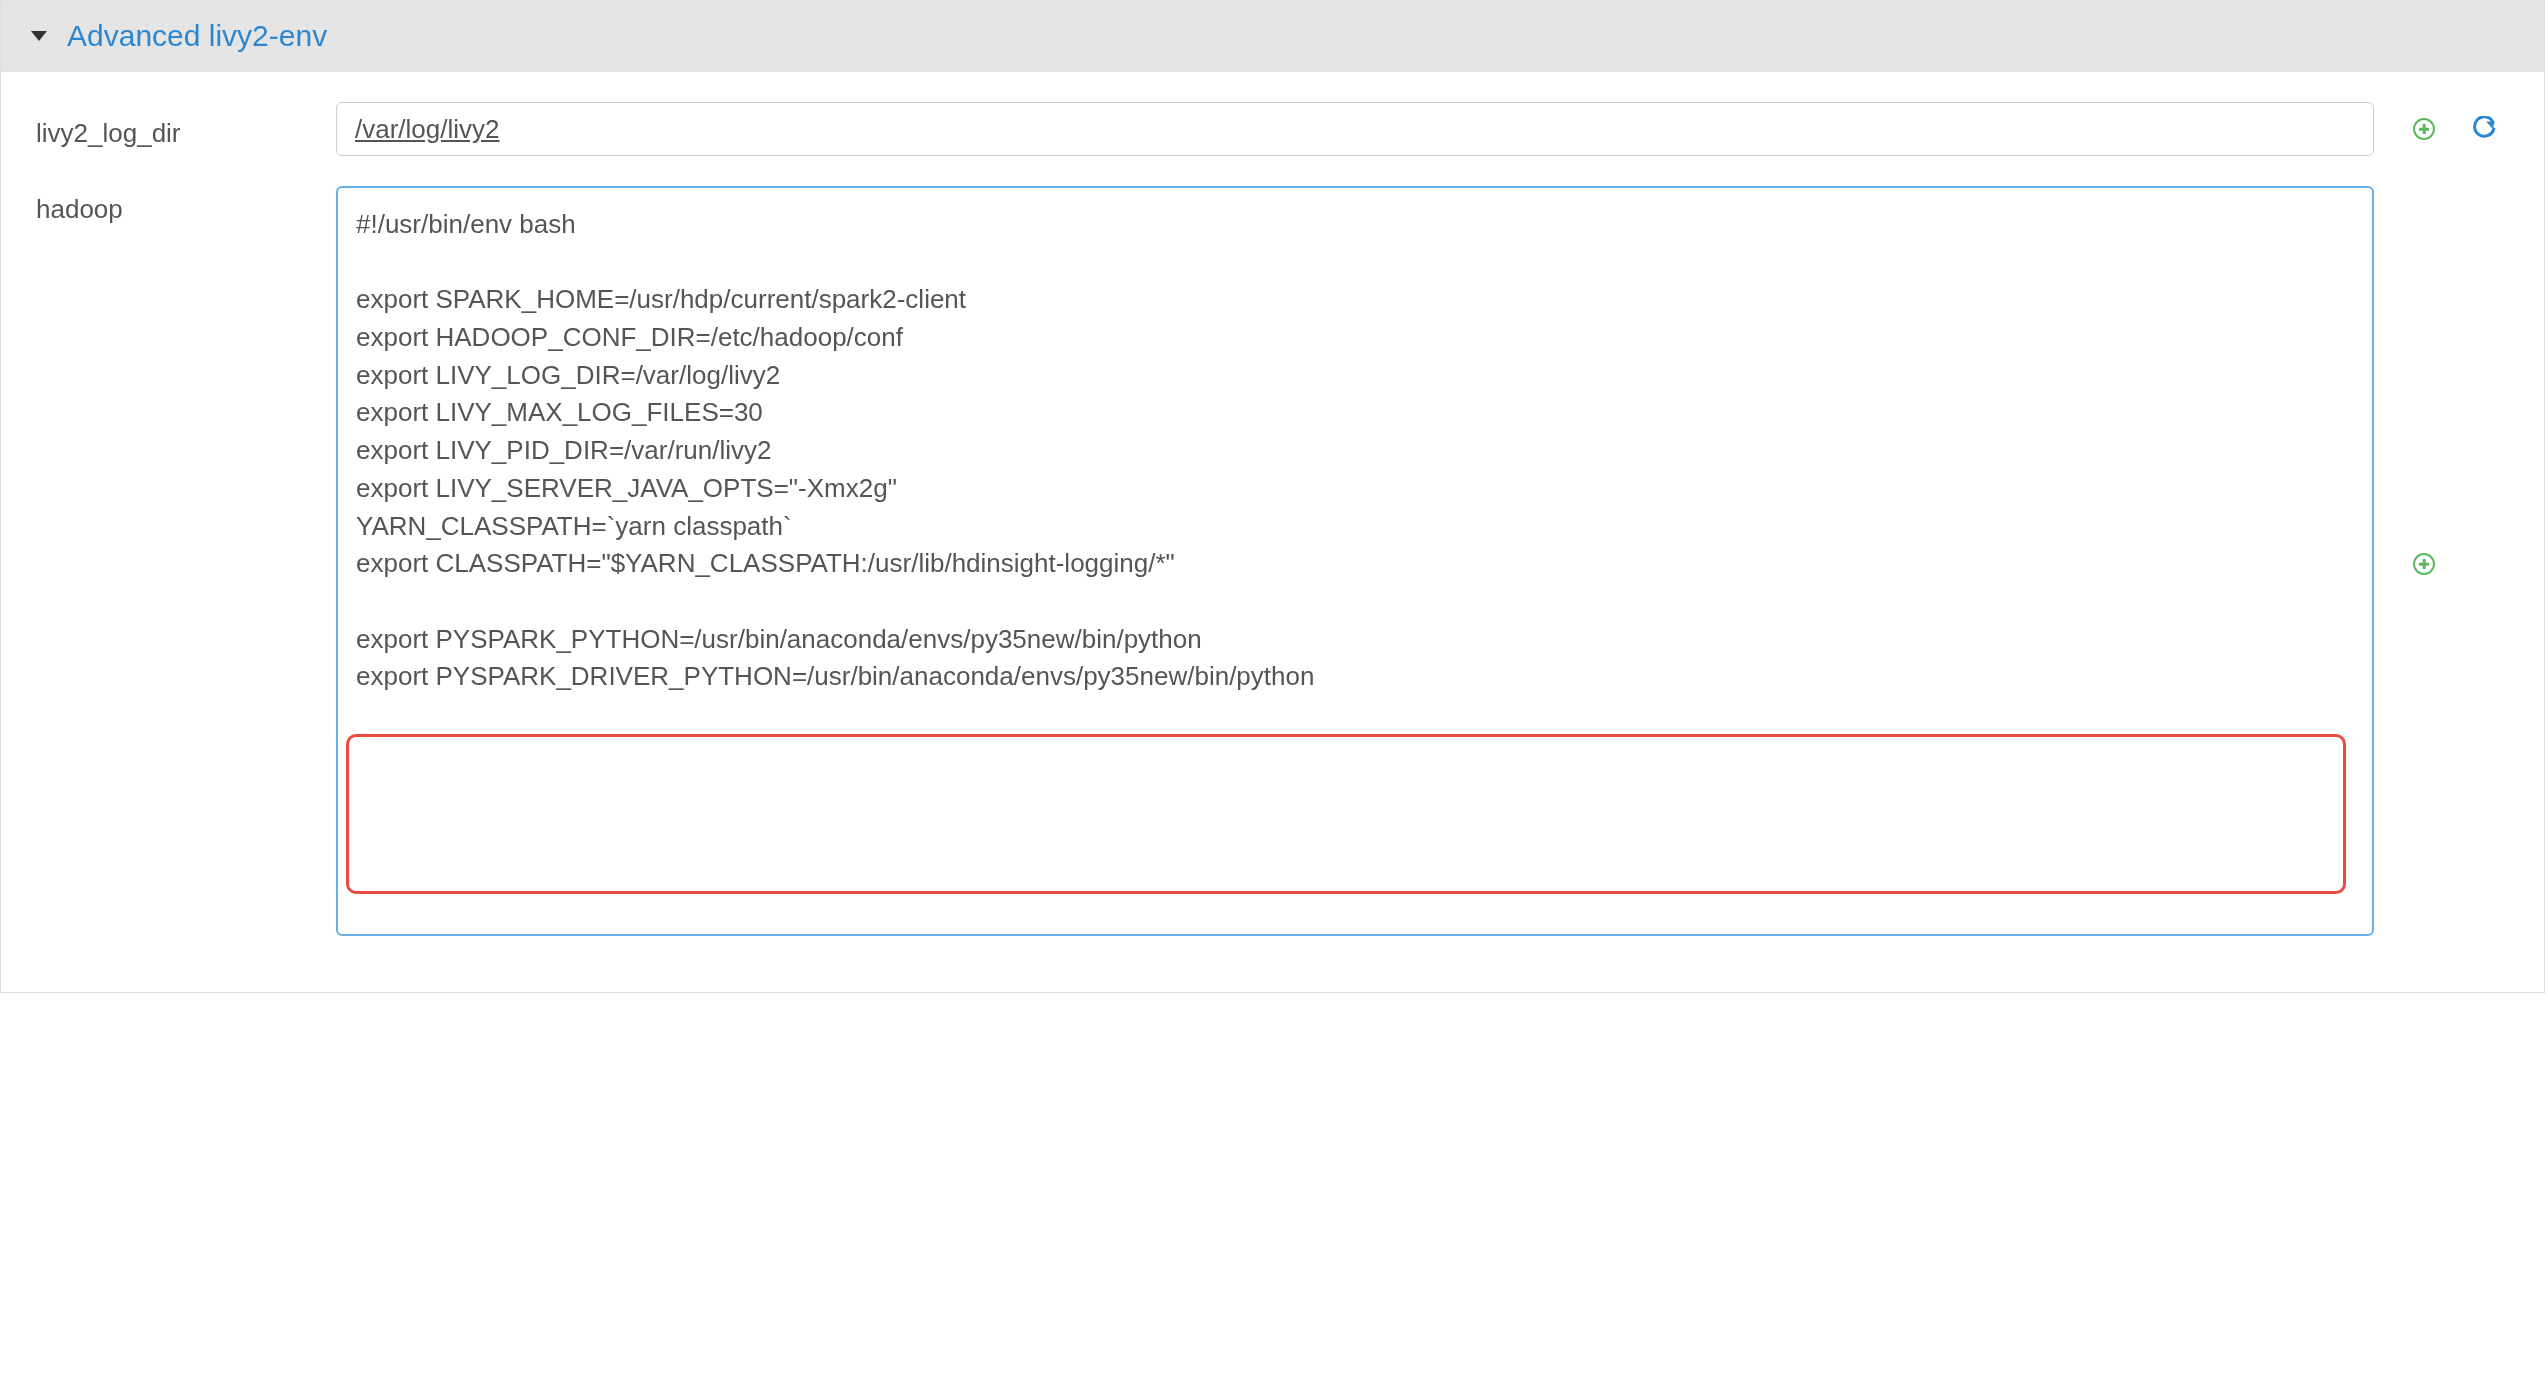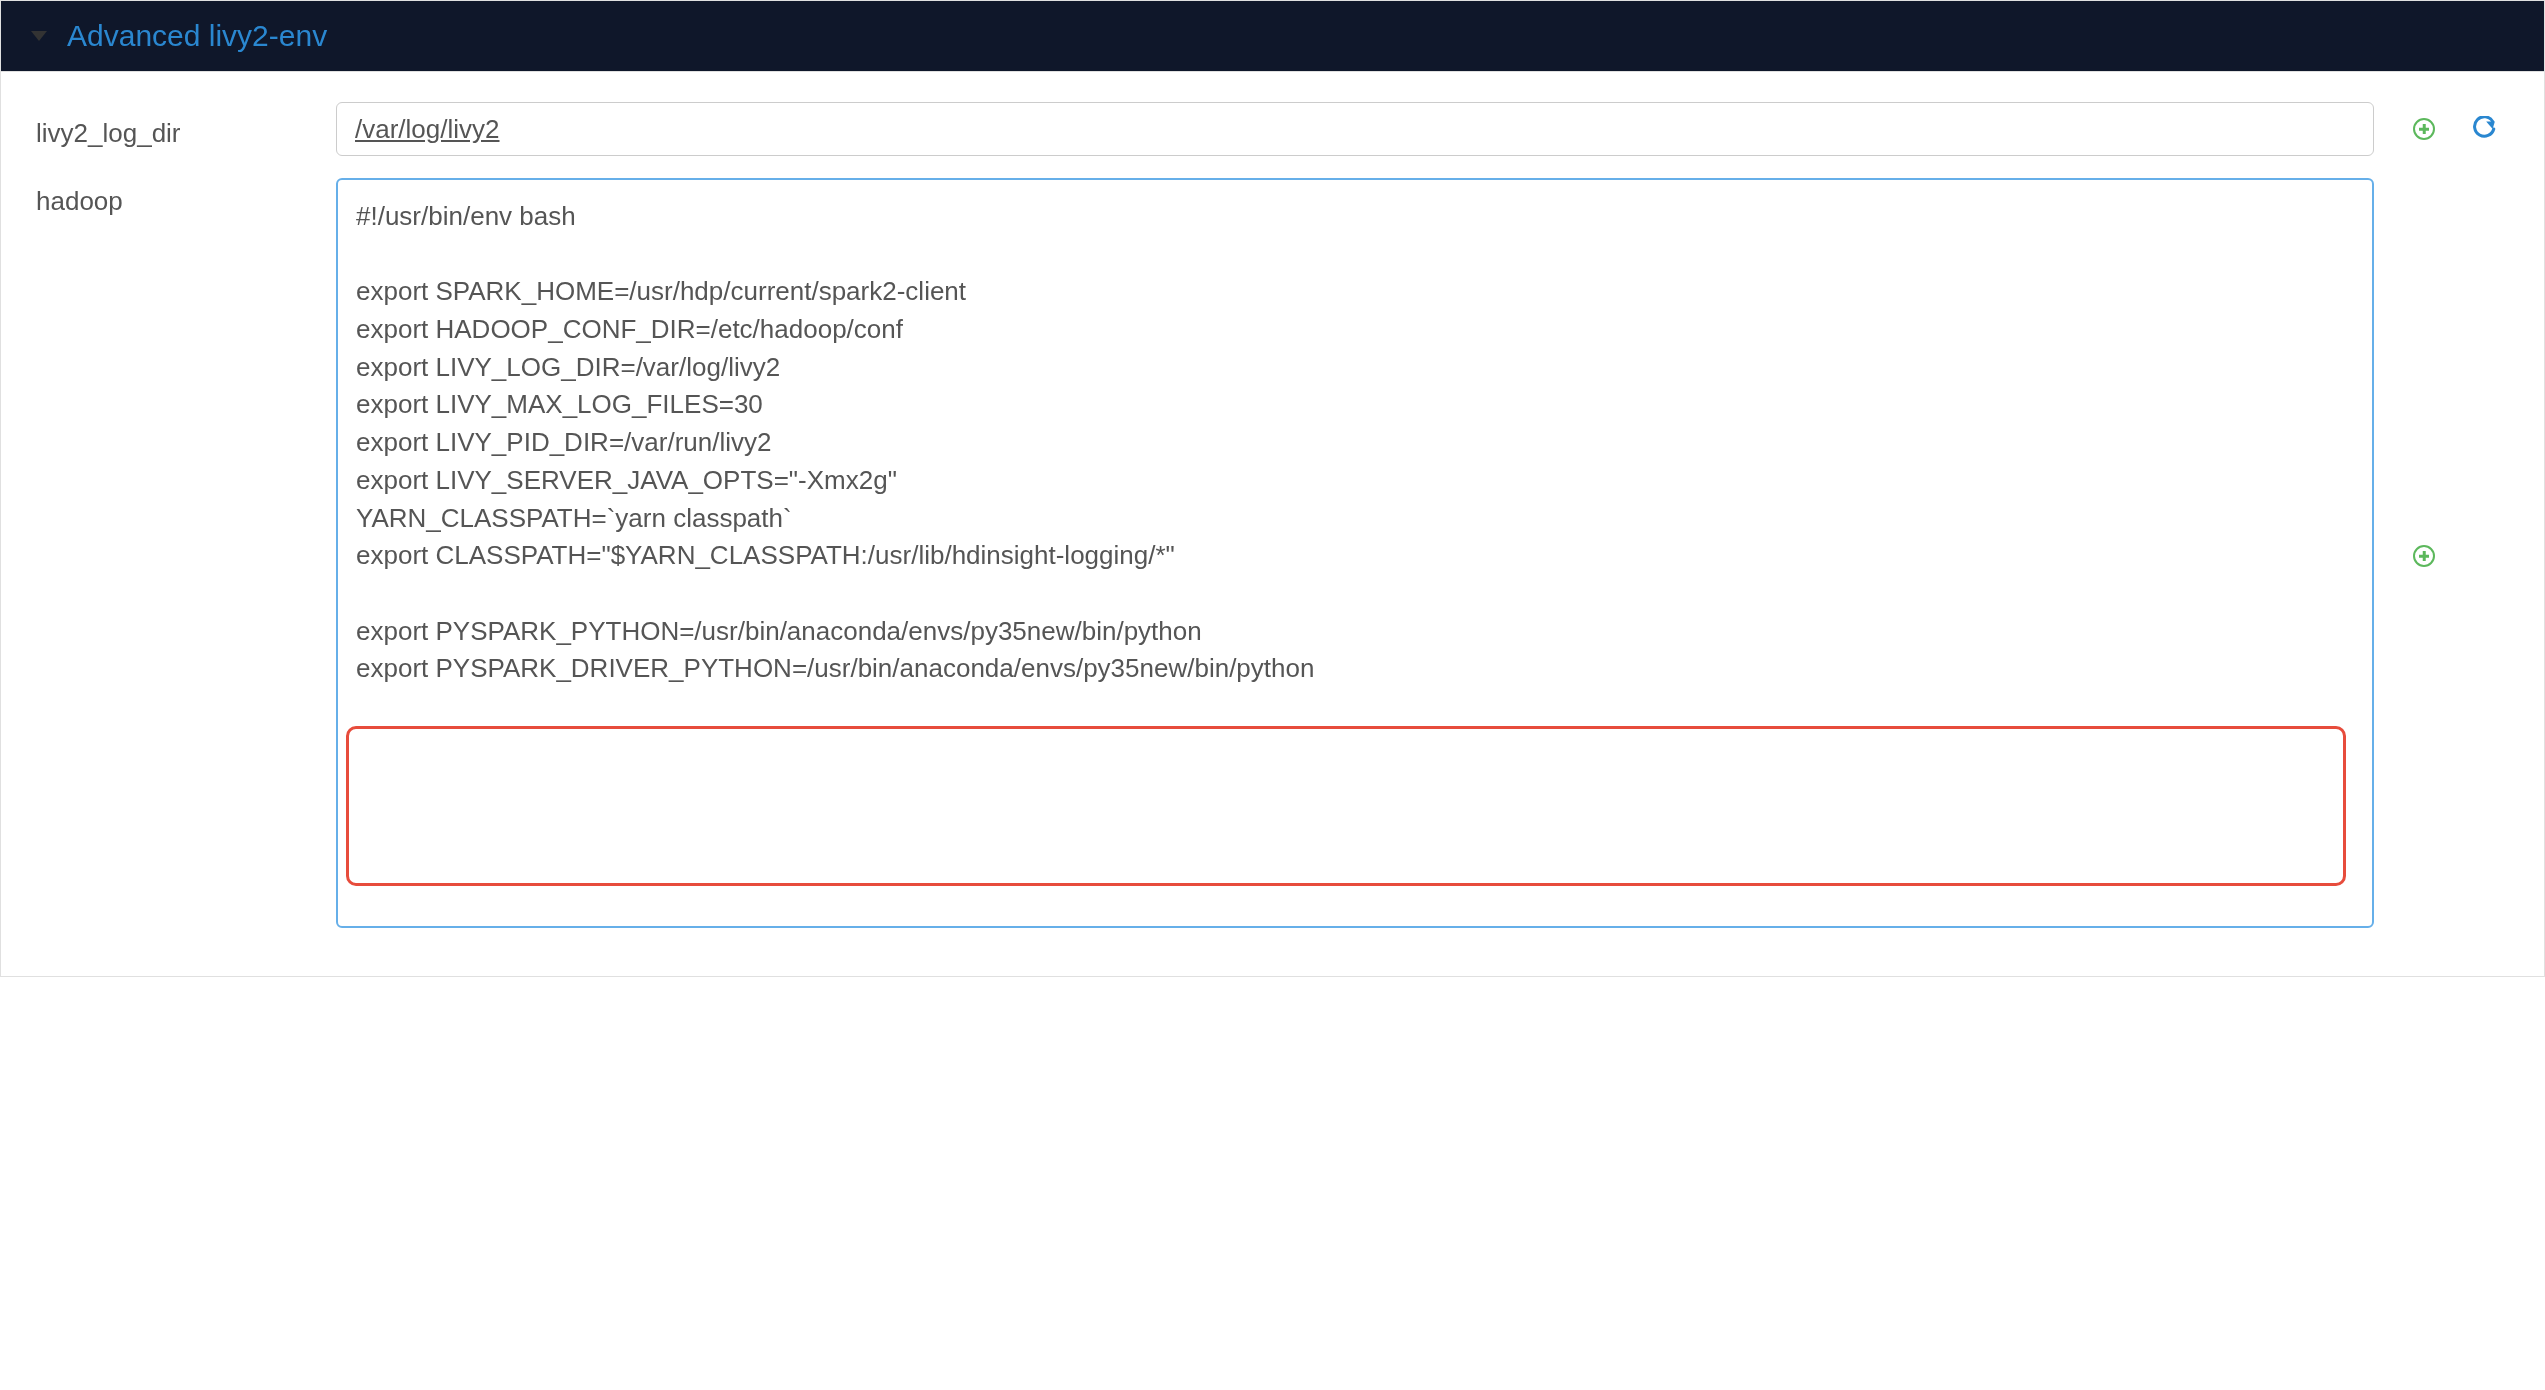--- a/index.html
+++ b/index.html
@@ -7,21 +7,21 @@
       font-family: "Helvetica Neue", Helvetica, Arial, sans-serif;
       font-size: 24px;
       color: #555;
       background: #fff;
       padding: 0;
     }
     .panel {
       border: 1px solid #e0e0e0;
     }
     .panel-header {
-      background: #0f172a;
+      background: #e5e5e5;
       padding: 18px 30px;
       display: flex;
       align-items: center;
       gap: 20px;
       border-bottom: 1px solid #e0e0e0;
     }
     .caret {
       width: 0;
       height: 0;
       border-left: 8px solid transparent;
@@ -32,21 +32,21 @@
       color: #2a87d0;
       font-size: 30px;
       font-weight: 400;
     }
     .panel-body {
       padding: 30px 35px 20px 35px;
     }
     .config-row {
       display: flex;
       align-items: center;
-      margin-bottom: 22px;
+      margin-bottom: 30px;
     }
     .config-row.textarea-row {
       align-items: flex-start;
     }
     .config-label {
       width: 300px;
       flex-shrink: 0;
       color: #555;
       font-size: 26px;
       padding-top: 8px;

